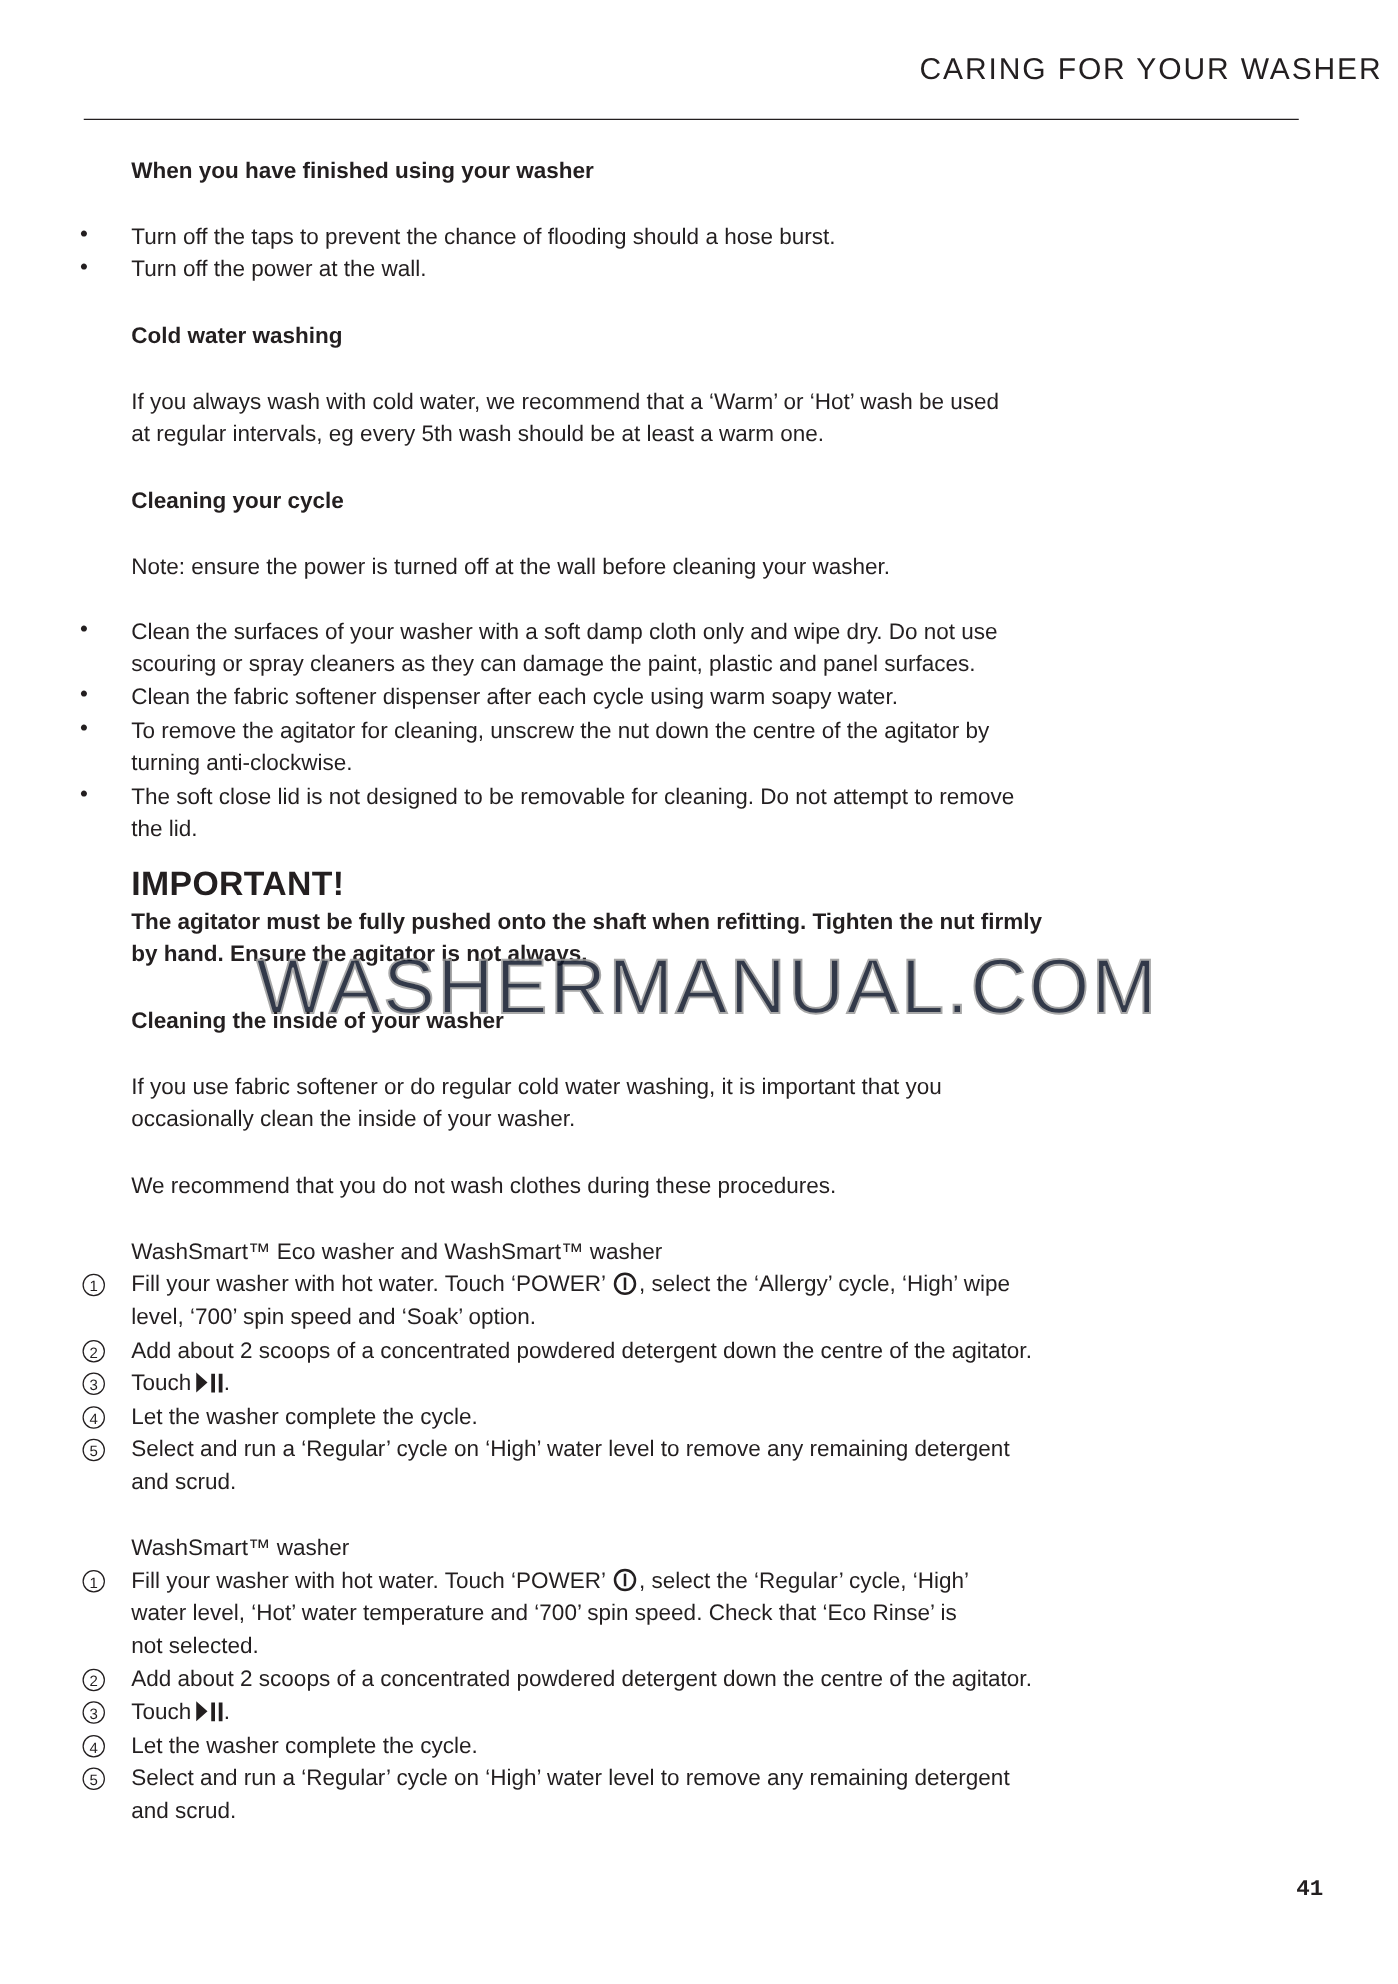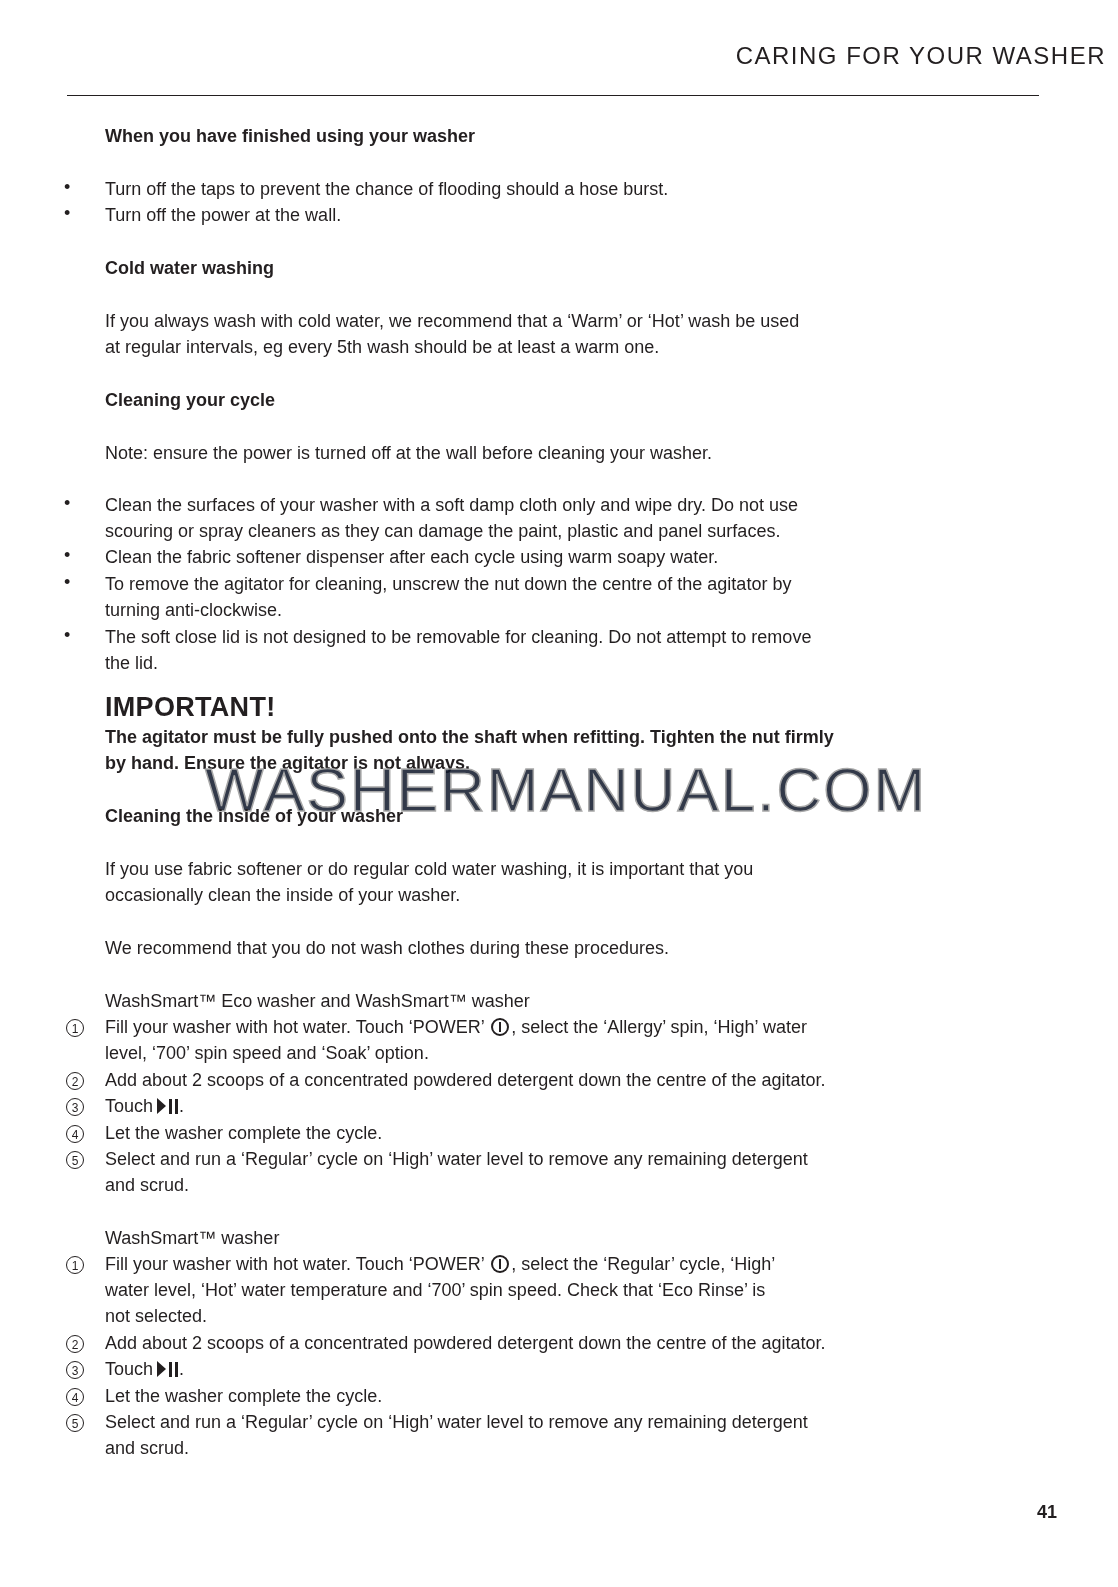--- a/index.html
+++ b/index.html
@@ -17,21 +17,21 @@
   .power-icon { display:inline-block; width:18px; height:18px; border:2px solid #231f20; border-radius:50%;
          vertical-align:-3px; position:relative; margin:0 2px; box-sizing:border-box; }
   .power-icon::after { content:""; position:absolute; left:6px; top:2px; width:2px; height:10px; background:#231f20; }
   .play-icon { display:inline-block; width:0; height:0; border-top:8px solid transparent;
          border-bottom:8px solid transparent; border-left:9px solid #231f20; vertical-align:-2px; margin-left:4px; }
   .pause-icon { display:inline-block; width:10px; height:15px; vertical-align:-2px; margin-left:3px; position:relative; }
   .pause-icon::before, .pause-icon::after { content:""; position:absolute; top:0; width:3px; height:15px; background:#231f20; }
   .pause-icon::before { left:0; } .pause-icon::after { left:6px; }
   .watermark { position:absolute; top:754px; left:205px; font-size:62px; font-weight:normal; color:#0f172a;
          -webkit-text-stroke:1.5px #9a9a9a; letter-spacing:2px; opacity:0.85; }
-  .page-number { position:absolute; top:1502px; left:1037px; font-size:18px; font-weight:bold; }
+  .page-number { position:absolute; top:1502px; left:1037px; font-size:18px; font-weight:bold;font-family:Liberation Mono, monospace; }
 </style>
 </head>
 <body>
 
 <div class="page-title">CARING FOR YOUR WASHER</div>
 <div class="rule"></div>
 
 <div class="line bold" style="top:123px">When you have finished using your washer</div>
 <span class="bullet" style="top:177px">•</span>
 <div class="line" style="top:176px">Turn off the taps to prevent the chance of flooding should a hose burst.</div>
@@ -64,21 +64,21 @@
 
 <div class="line bold" style="top:803px">Cleaning the inside of your washer</div>
 <div class="line" style="top:856px">If you use fabric softener or do regular cold water washing, it is important that you</div>
 <div class="line" style="top:882px">occasionally clean the inside of your washer.</div>
 <div class="line" style="top:935px">We recommend that you do not wash clothes during these procedures.</div>
 
 <div class="line" style="top:988px">WashSmart™ Eco washer and WashSmart™ washer</div>
 <span class="num" style="top:1019px">1</span>
 <div class="line" style="top:1014px">
   <span>Fill your washer with hot water. Touch ‘POWER’</span>
-  <span class="power-icon"></span><span>, select the ‘Allergy’ spin, ‘High’ water</span>
+  <span class="power-icon"></span><span>, select the ‘Allergy’ cycle, ‘High’ wipe</span>
 </div>
 <div class="line" style="top:1040px">level, ‘700’ spin speed and ‘Soak’ option.</div>
 <span class="num" style="top:1072px">2</span>
 <div class="line" style="top:1067px">Add about 2 scoops of a concentrated powdered detergent down the centre of the agitator.</div>
 <span class="num" style="top:1098px">3</span>
 <div class="line" style="top:1093px">
   <span>Touch</span><span class="play-icon"></span><span class="pause-icon"></span><span>.</span>
 </div>
 <span class="num" style="top:1125px">4</span>
 <div class="line" style="top:1120px">Let the washer complete the cycle.</div>

